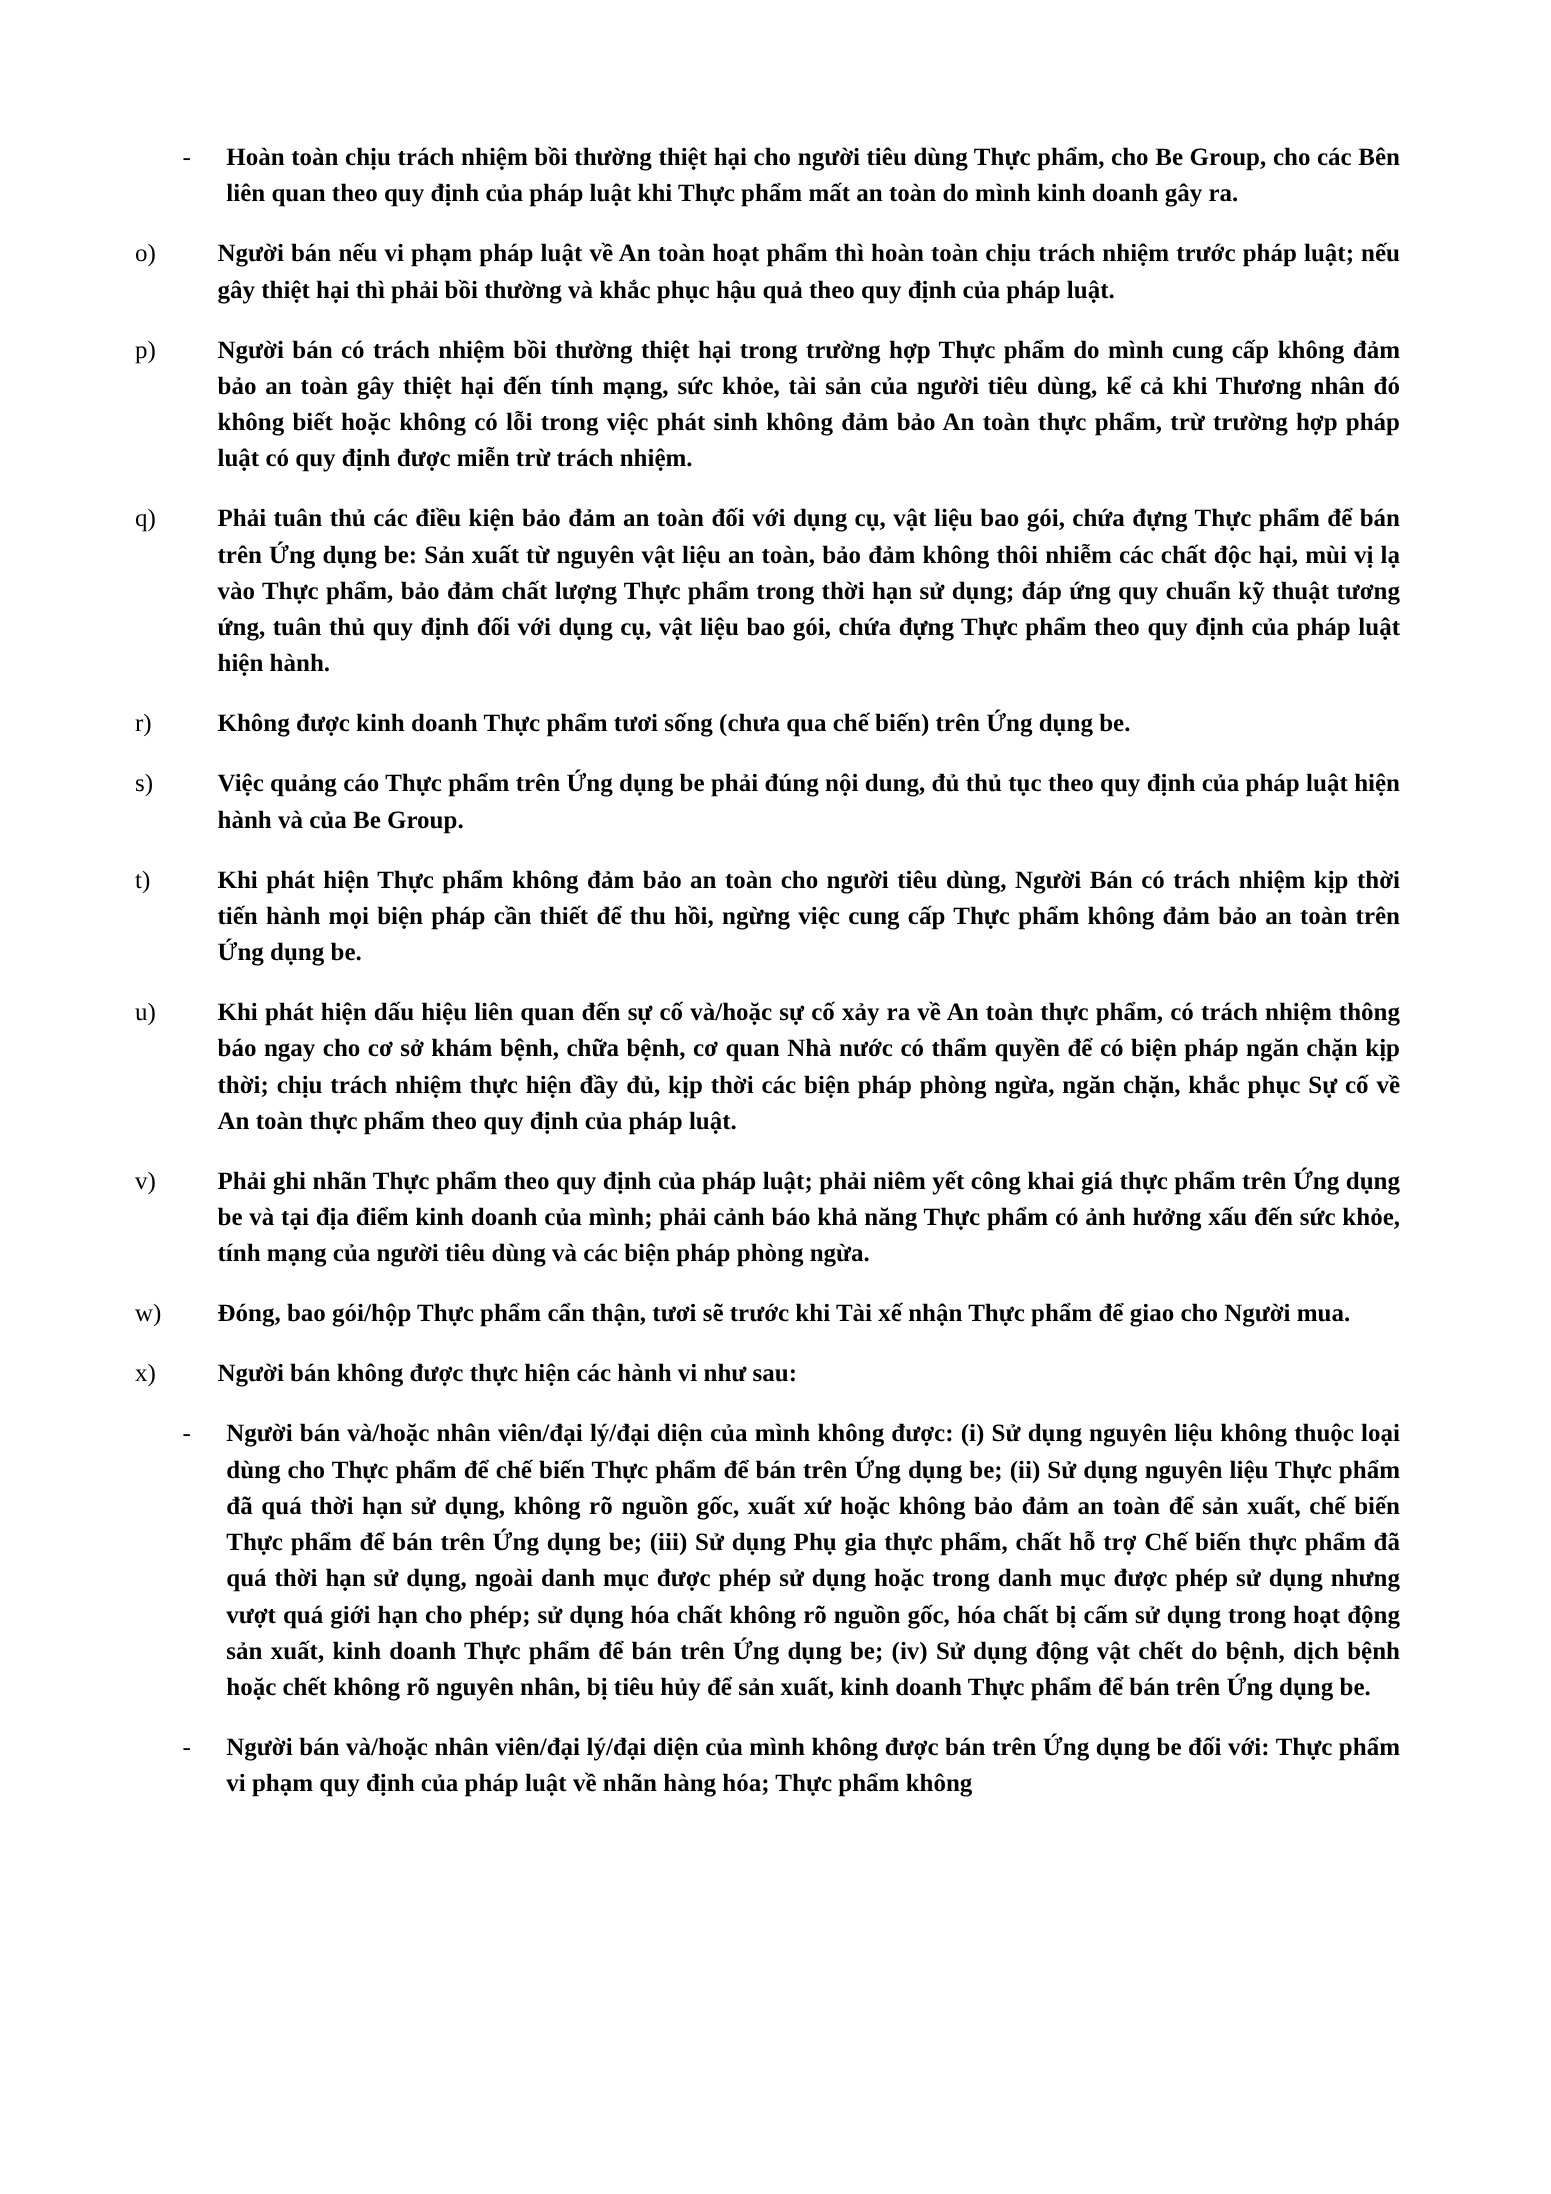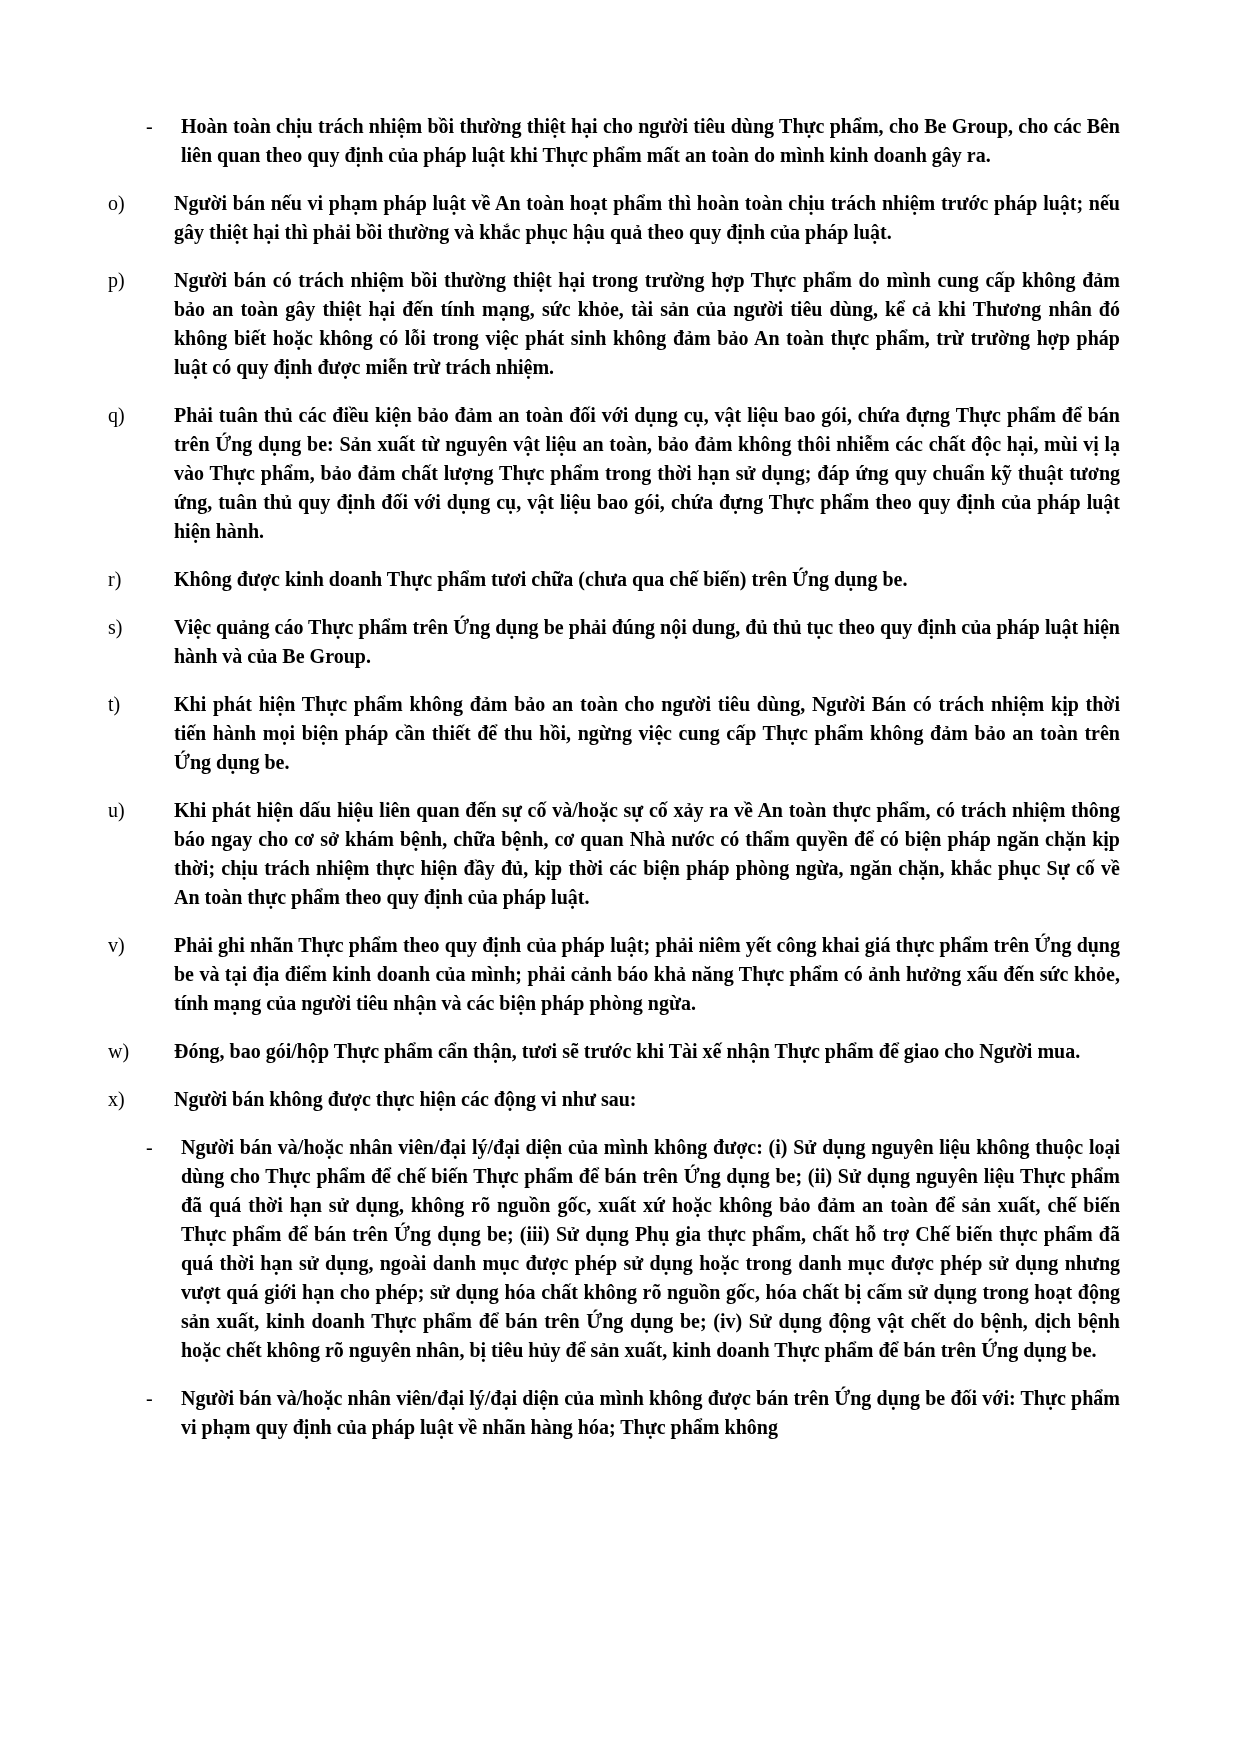--- a/index.html
+++ b/index.html
@@ -53,51 +53,51 @@
     <div class="text">Người bán có trách nhiệm bồi thường thiệt hại trong trường hợp Thực phẩm do mình cung cấp không đảm bảo an toàn gây thiệt hại đến tính mạng, sức khỏe, tài sản của người tiêu dùng, kể cả khi Thương nhân đó không biết hoặc không có lỗi trong việc phát sinh không đảm bảo An toàn thực phẩm, trừ trường hợp pháp luật có quy định được miễn trừ trách nhiệm.</div>
   </div>
 
   <div class="item level-1">
     <span class="marker">q)</span>
     <div class="text">Phải tuân thủ các điều kiện bảo đảm an toàn đối với dụng cụ, vật liệu bao gói, chứa đựng Thực phẩm để bán trên Ứng dụng be: Sản xuất từ nguyên vật liệu an toàn, bảo đảm không thôi nhiễm các chất độc hại, mùi vị lạ vào Thực phẩm, bảo đảm chất lượng Thực phẩm trong thời hạn sử dụng; đáp ứng quy chuẩn kỹ thuật tương ứng, tuân thủ quy định đối với dụng cụ, vật liệu bao gói, chứa đựng Thực phẩm theo quy định của pháp luật hiện hành.</div>
   </div>
 
   <div class="item level-1">
     <span class="marker">r)</span>
-    <div class="text">Không được kinh doanh Thực phẩm tươi chữa (chưa qua chế biến) trên Ứng dụng be.</div>
+    <div class="text">Không được kinh doanh Thực phẩm tươi sống (chưa qua chế biến) trên Ứng dụng be.</div>
   </div>
 
   <div class="item level-1">
     <span class="marker">s)</span>
     <div class="text">Việc quảng cáo Thực phẩm trên Ứng dụng be phải đúng nội dung, đủ thủ tục theo quy định của pháp luật hiện hành và của Be Group.</div>
   </div>
 
   <div class="item level-1">
     <span class="marker">t)</span>
     <div class="text">Khi phát hiện Thực phẩm không đảm bảo an toàn cho người tiêu dùng, Người Bán có trách nhiệm kịp thời tiến hành mọi biện pháp cần thiết để thu hồi, ngừng việc cung cấp Thực phẩm không đảm bảo an toàn trên Ứng dụng be.</div>
   </div>
 
   <div class="item level-1">
     <span class="marker">u)</span>
     <div class="text">Khi phát hiện dấu hiệu liên quan đến sự cố và/hoặc sự cố xảy ra về An toàn thực phẩm, có trách nhiệm thông báo ngay cho cơ sở khám bệnh, chữa bệnh, cơ quan Nhà nước có thẩm quyền để có biện pháp ngăn chặn kịp thời; chịu trách nhiệm thực hiện đầy đủ, kịp thời các biện pháp phòng ngừa, ngăn chặn, khắc phục Sự cố về An toàn thực phẩm theo quy định của pháp luật.</div>
   </div>
 
   <div class="item level-1">
     <span class="marker">v)</span>
-    <div class="text">Phải ghi nhãn Thực phẩm theo quy định của pháp luật; phải niêm yết công khai giá thực phẩm trên Ứng dụng be và tại địa điểm kinh doanh của mình; phải cảnh báo khả năng Thực phẩm có ảnh hưởng xấu đến sức khỏe, tính mạng của người tiêu nhận và các biện pháp phòng ngừa.</div>
+    <div class="text">Phải ghi nhãn Thực phẩm theo quy định của pháp luật; phải niêm yết công khai giá thực phẩm trên Ứng dụng be và tại địa điểm kinh doanh của mình; phải cảnh báo khả năng Thực phẩm có ảnh hưởng xấu đến sức khỏe, tính mạng của người tiêu dùng và các biện pháp phòng ngừa.</div>
   </div>
 
   <div class="item level-1">
     <span class="marker">w)</span>
     <div class="text">Đóng, bao gói/hộp Thực phẩm cẩn thận, tươi sẽ trước khi Tài xế nhận Thực phẩm để giao cho Người mua.</div>
   </div>
 
   <div class="item level-1">
     <span class="marker">x)</span>
-    <div class="text">Người bán không được thực hiện các động vi như sau:</div>
+    <div class="text">Người bán không được thực hiện các hành vi như sau:</div>
   </div>
 
   <div class="item level-2">
     <span class="marker">-</span>
     <div class="text">Người bán và/hoặc nhân viên/đại lý/đại diện của mình không được: (i) Sử dụng nguyên liệu không thuộc loại dùng cho Thực phẩm để chế biến Thực phẩm để bán trên Ứng dụng be; (ii) Sử dụng nguyên liệu Thực phẩm đã quá thời hạn sử dụng, không rõ nguồn gốc, xuất xứ hoặc không bảo đảm an toàn để sản xuất, chế biến Thực phẩm để bán trên Ứng dụng be; (iii) Sử dụng Phụ gia thực phẩm, chất hỗ trợ Chế biến thực phẩm đã quá thời hạn sử dụng, ngoài danh mục được phép sử dụng hoặc trong danh mục được phép sử dụng nhưng vượt quá giới hạn cho phép; sử dụng hóa chất không rõ nguồn gốc, hóa chất bị cấm sử dụng trong hoạt động sản xuất, kinh doanh Thực phẩm để bán trên Ứng dụng be; (iv) Sử dụng động vật chết do bệnh, dịch bệnh hoặc chết không rõ nguyên nhân, bị tiêu hủy để sản xuất, kinh doanh Thực phẩm để bán trên Ứng dụng be.</div>
   </div>
 
   <div class="item level-2">
     <span class="marker">-</span>
     <div class="text">Người bán và/hoặc nhân viên/đại lý/đại diện của mình không được bán trên Ứng dụng be đối với: Thực phẩm vi phạm quy định của pháp luật về nhãn hàng hóa; Thực phẩm không</div>

